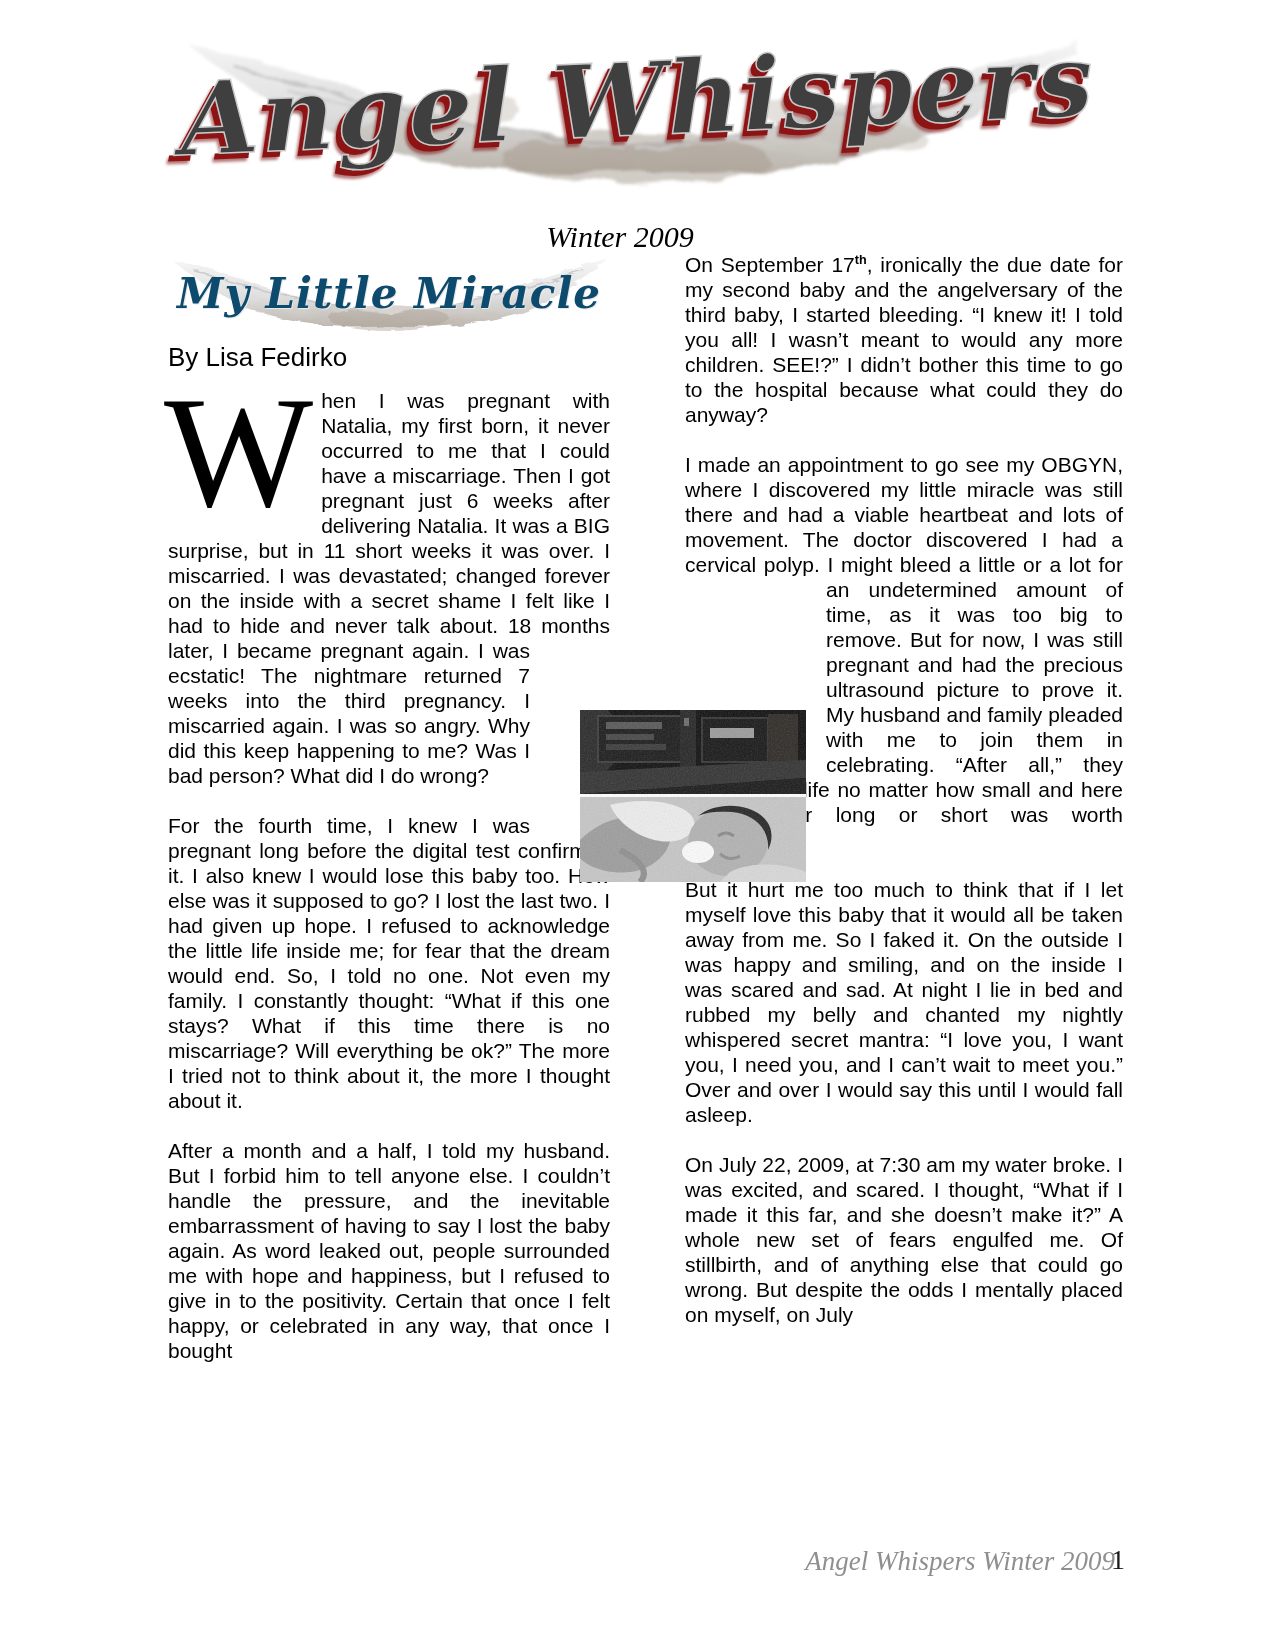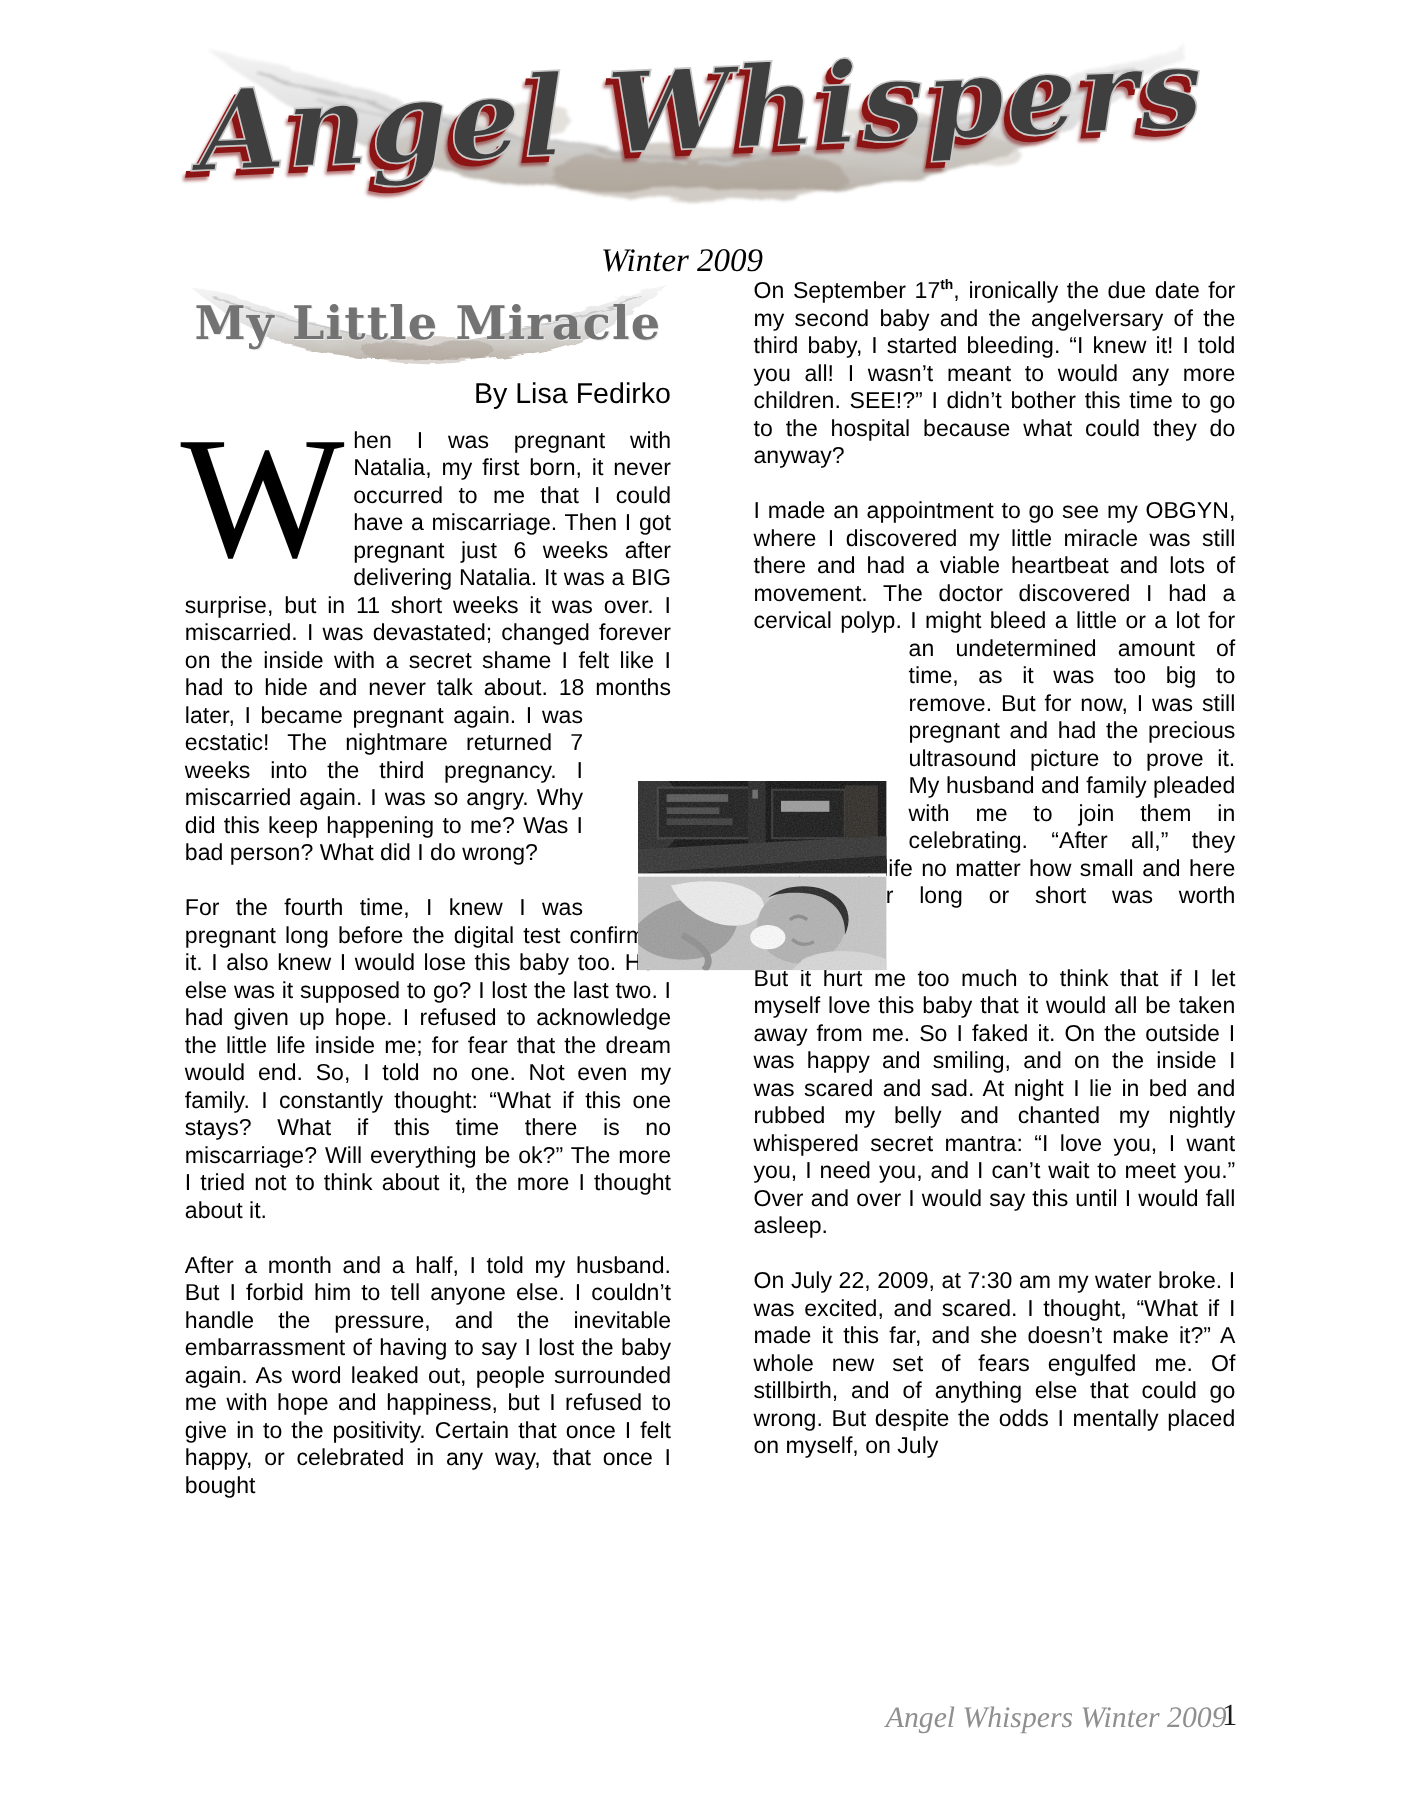--- a/index.html
+++ b/index.html
@@ -48,27 +48,27 @@
   .body-p{margin:0 0 25px 0;}
   .body-p:last-child{margin-bottom:0;}
 
   
   .article-title-block{position:relative;height:84px;}
   .wings-title{position:absolute;left:-4px;top:0;width:450px;height:84px;}
   .article-title{
     position:relative;margin:0;
     text-align:center;
     font-family:"DejaVu Serif", serif;
-    font-weight:bold;
+    font-style:italic;font-weight:bold;
     font-size:42px;line-height:84px;letter-spacing:1px;
-    color:#737373;
+    color:#0c4a6e;
     text-shadow:1px 1px 0 #e8e8e8;
   }
   .byline{
-    text-align:right;font-size:26px;line-height:30px;
+    text-align:left;font-size:26px;line-height:30px;
     margin:6px 0 16px 0;
   }
 
   .dropcap{
     float:left;
     font-family:"Liberation Serif", serif;
     font-size:158px;line-height:126px;height:126px;
     margin:2px 8px 0 -4px;
     color:#000;
   }

